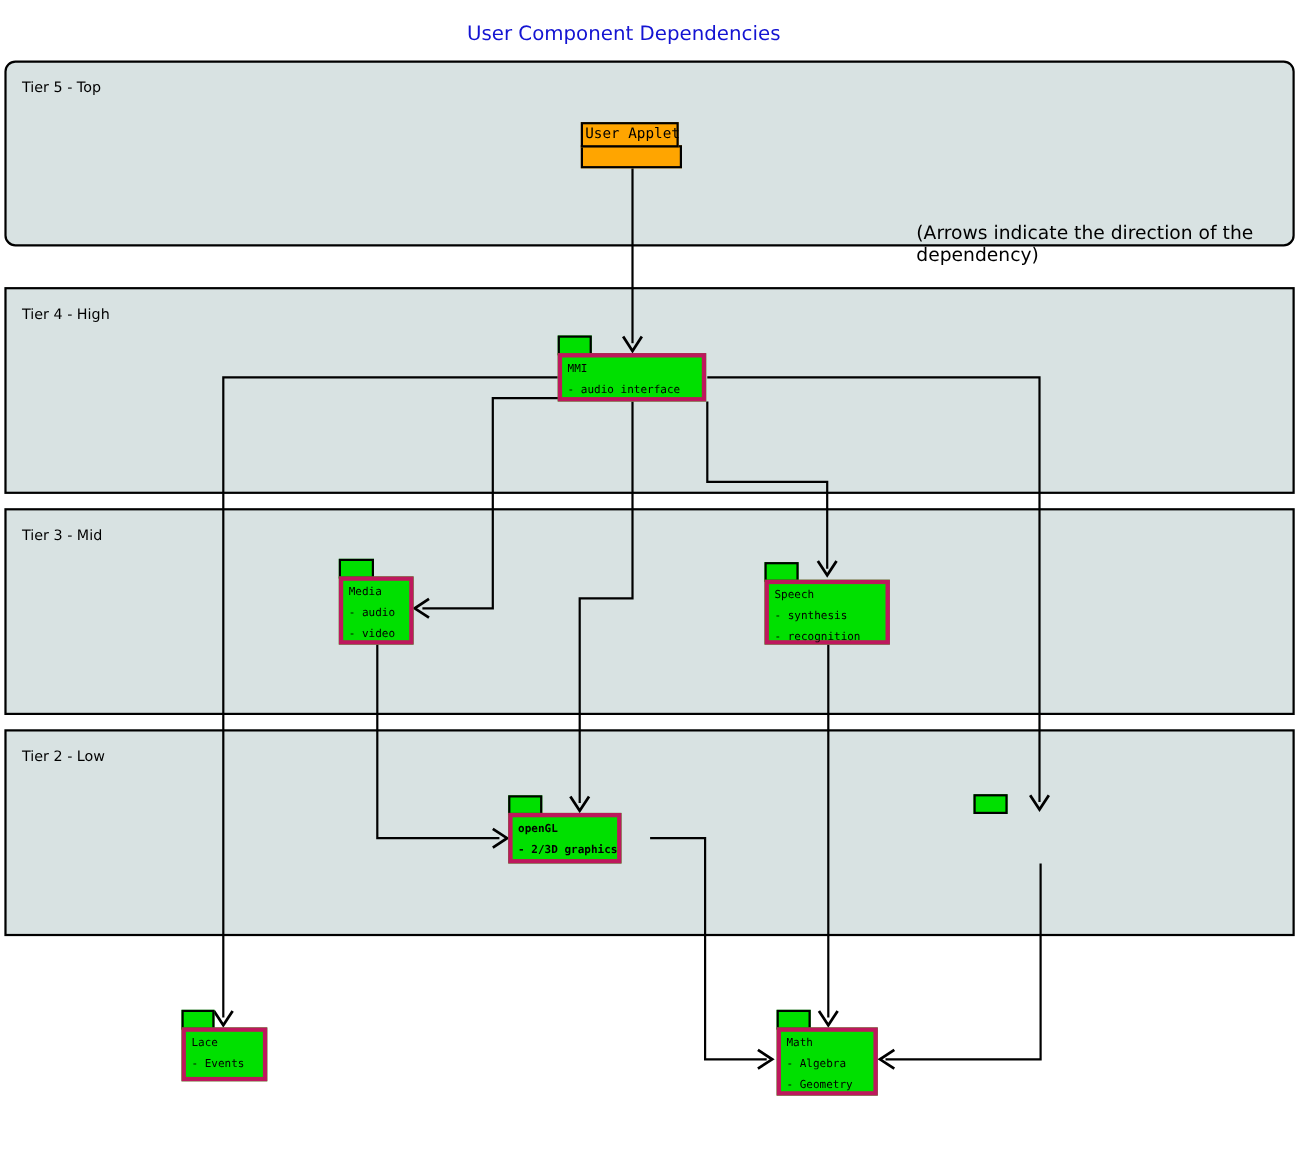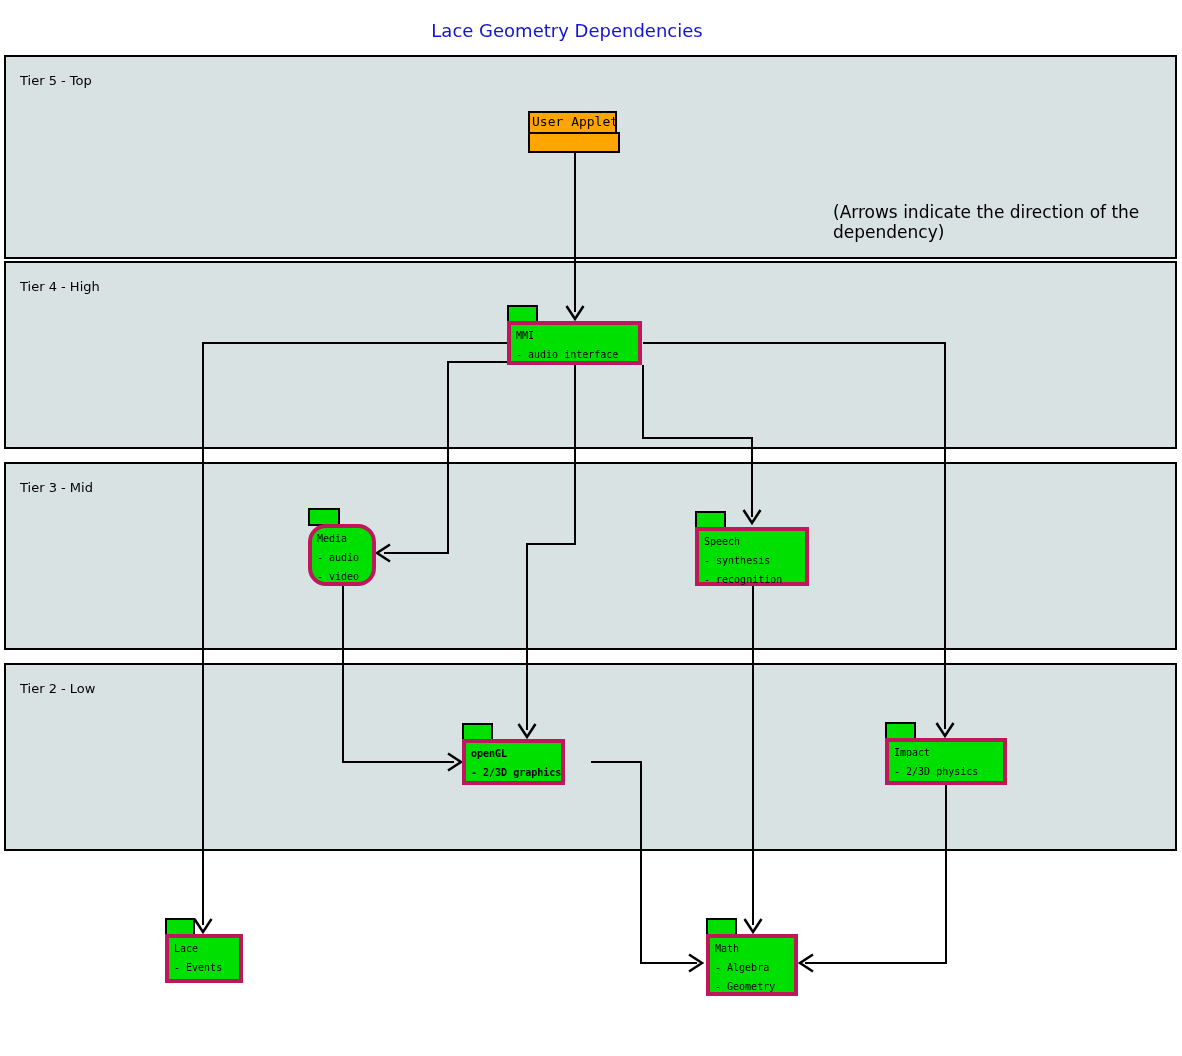--- a/index.html
+++ b/index.html
@@ -36,23 +36,23 @@
                  font-family: "DejaVu Sans Mono", "Liberation Mono", monospace;
                  font-size: 13px; line-height: 18px; padding-left: 2px; white-space: nowrap; }
   .applet-body { position: absolute; left: 528px; top: 132px; width: 92px; height: 21px;
                  background: var(--node-orange, #ffa500); border: 2px solid #000; z-index: 3; }
 </style>
 </head>
 <body>
 
 <div id="canvas">
 
-  <div class="diagram-title">Lace Geometry Dependencies</div>
+  <div class="diagram-title">User Component Dependencies</div>
 
-  <div class="tier" style="top:55px;height:204px;">
+  <div class="tier" style="top:55px;height:169px;border-radius:10px;">
     <span class="tier-label">Tier 5 - Top</span>
   </div>
   <div class="tier" style="top:261px;height:188px;">
     <span class="tier-label">Tier 4 - High</span>
   </div>
   <div class="tier" style="top:462px;height:188px;">
     <span class="tier-label">Tier 3 - Mid</span>
   </div>
   <div class="tier" style="top:663px;height:188px;">
     <span class="tier-label">Tier 2 - Low</span>
@@ -106,44 +106,40 @@
   <div class="applet-name">User Applet</div>
   <div class="applet-body"></div>
 
   <div class="pkg-tab" style="left:507px;top:305px;"></div>
   <div class="pkg-body" style="left:507px;top:321px;width:135px;height:44px;">
     <div>MMI</div>
     <div>- audio interface</div>
   </div>
 
   <div class="pkg-tab" style="left:308px;top:508px;width:32px;"></div>
-  <div class="pkg-body" style="left:308px;top:524px;width:68px;height:62px;border-radius:18px;">
+  <div class="pkg-body" style="left:308px;top:524px;width:68px;height:62px;">
     <div>Media</div>
     <div>- audio</div>
     <div>- video</div>
   </div>
 
   <div class="pkg-tab" style="left:695px;top:511px;"></div>
   <div class="pkg-body" style="left:695px;top:527px;width:114px;height:59px;">
     <div>Speech</div>
     <div>- synthesis</div>
     <div>- recognition</div>
   </div>
 
   <div class="pkg-tab" style="left:462px;top:723px;"></div>
   <div class="pkg-body" style="left:462px;top:739px;width:103px;height:46px;font-weight:bold;">
     <div>openGL</div>
     <div>- 2/3D graphics</div>
   </div>
 
   <div class="pkg-tab" style="left:885px;top:722px;"></div>
-  <div class="pkg-body" style="left:885px;top:738px;width:122px;height:47px;">
-    <div>Impact</div>
-    <div>- 2/3D physics</div>
-  </div>
 
   <div class="pkg-tab" style="left:165px;top:918px;width:30px;"></div>
   <div class="pkg-body" style="left:165px;top:934px;width:78px;height:49px;">
     <div>Lace</div>
     <div>- Events</div>
   </div>
 
   <div class="pkg-tab" style="left:706px;top:918px;"></div>
   <div class="pkg-body" style="left:706px;top:934px;width:92px;height:62px;">
     <div>Math</div>

